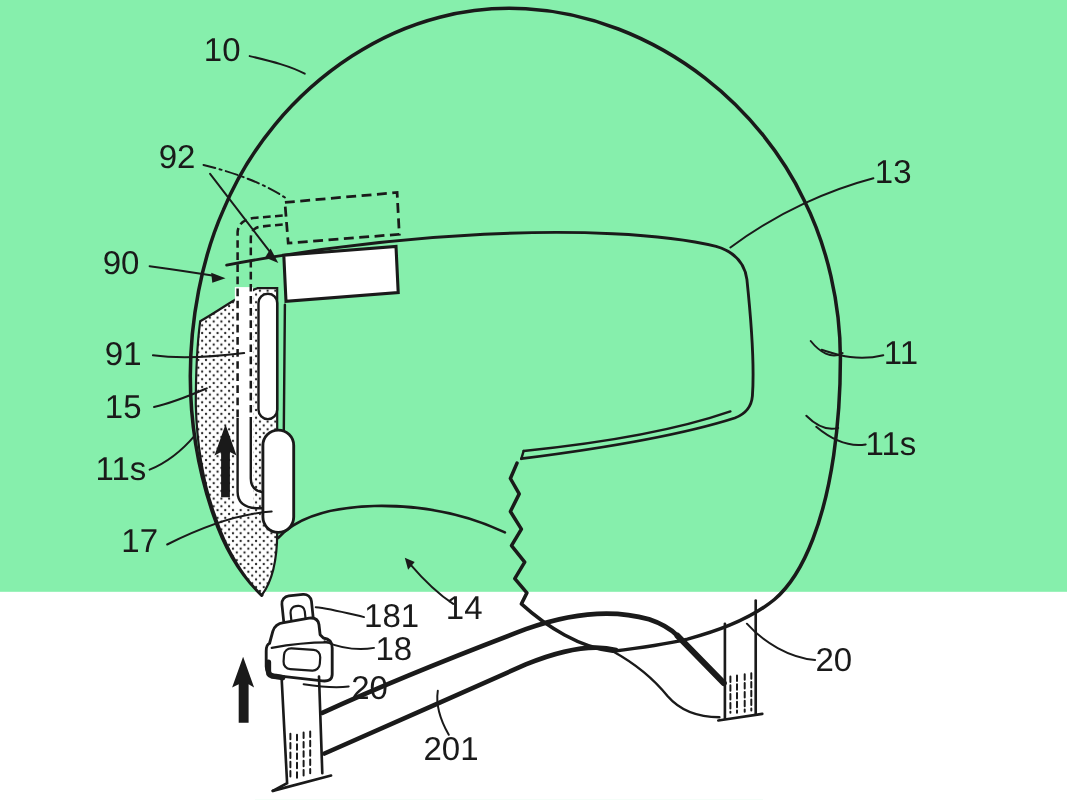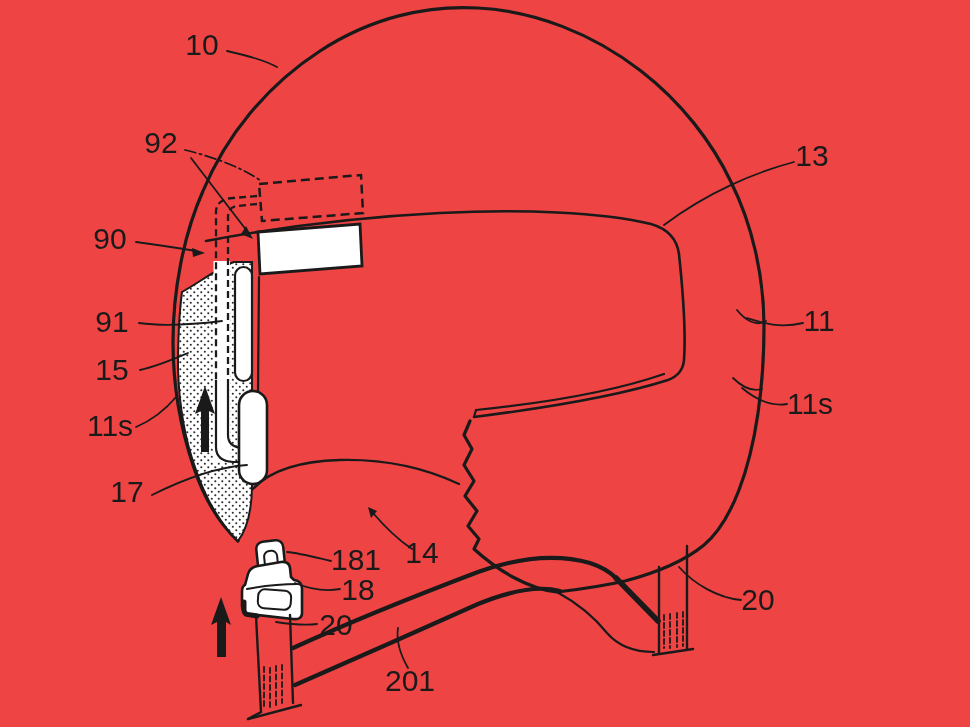--- a/index.html
+++ b/index.html
@@ -1,17 +1,17 @@
 <!DOCTYPE html>
 <html><head>
 <meta charset="utf-8">
 <style>
   html,body{margin:0;padding:0;background:#ffffff;}
   body{width:970px;height:727px;overflow:hidden;font-family:"Liberation Sans",sans-serif;}
-  #stage{width:970px;height:727px;position:relative;background:#ef4444;}
+  #stage{width:970px;height:538px;position:relative;background:#86efac;}
   svg{display:block;}
   text.ref{font-family:"Liberation Sans",sans-serif;font-size:30px;fill:#1a1a1a;text-anchor:middle;}
 </style>
 </head>
 <body>
 
 <div id="stage">
 <svg width="970" height="727" viewBox="0 0 970 727">
   <defs>
     <pattern id="stipple" width="7" height="7" patternUnits="userSpaceOnUse">

